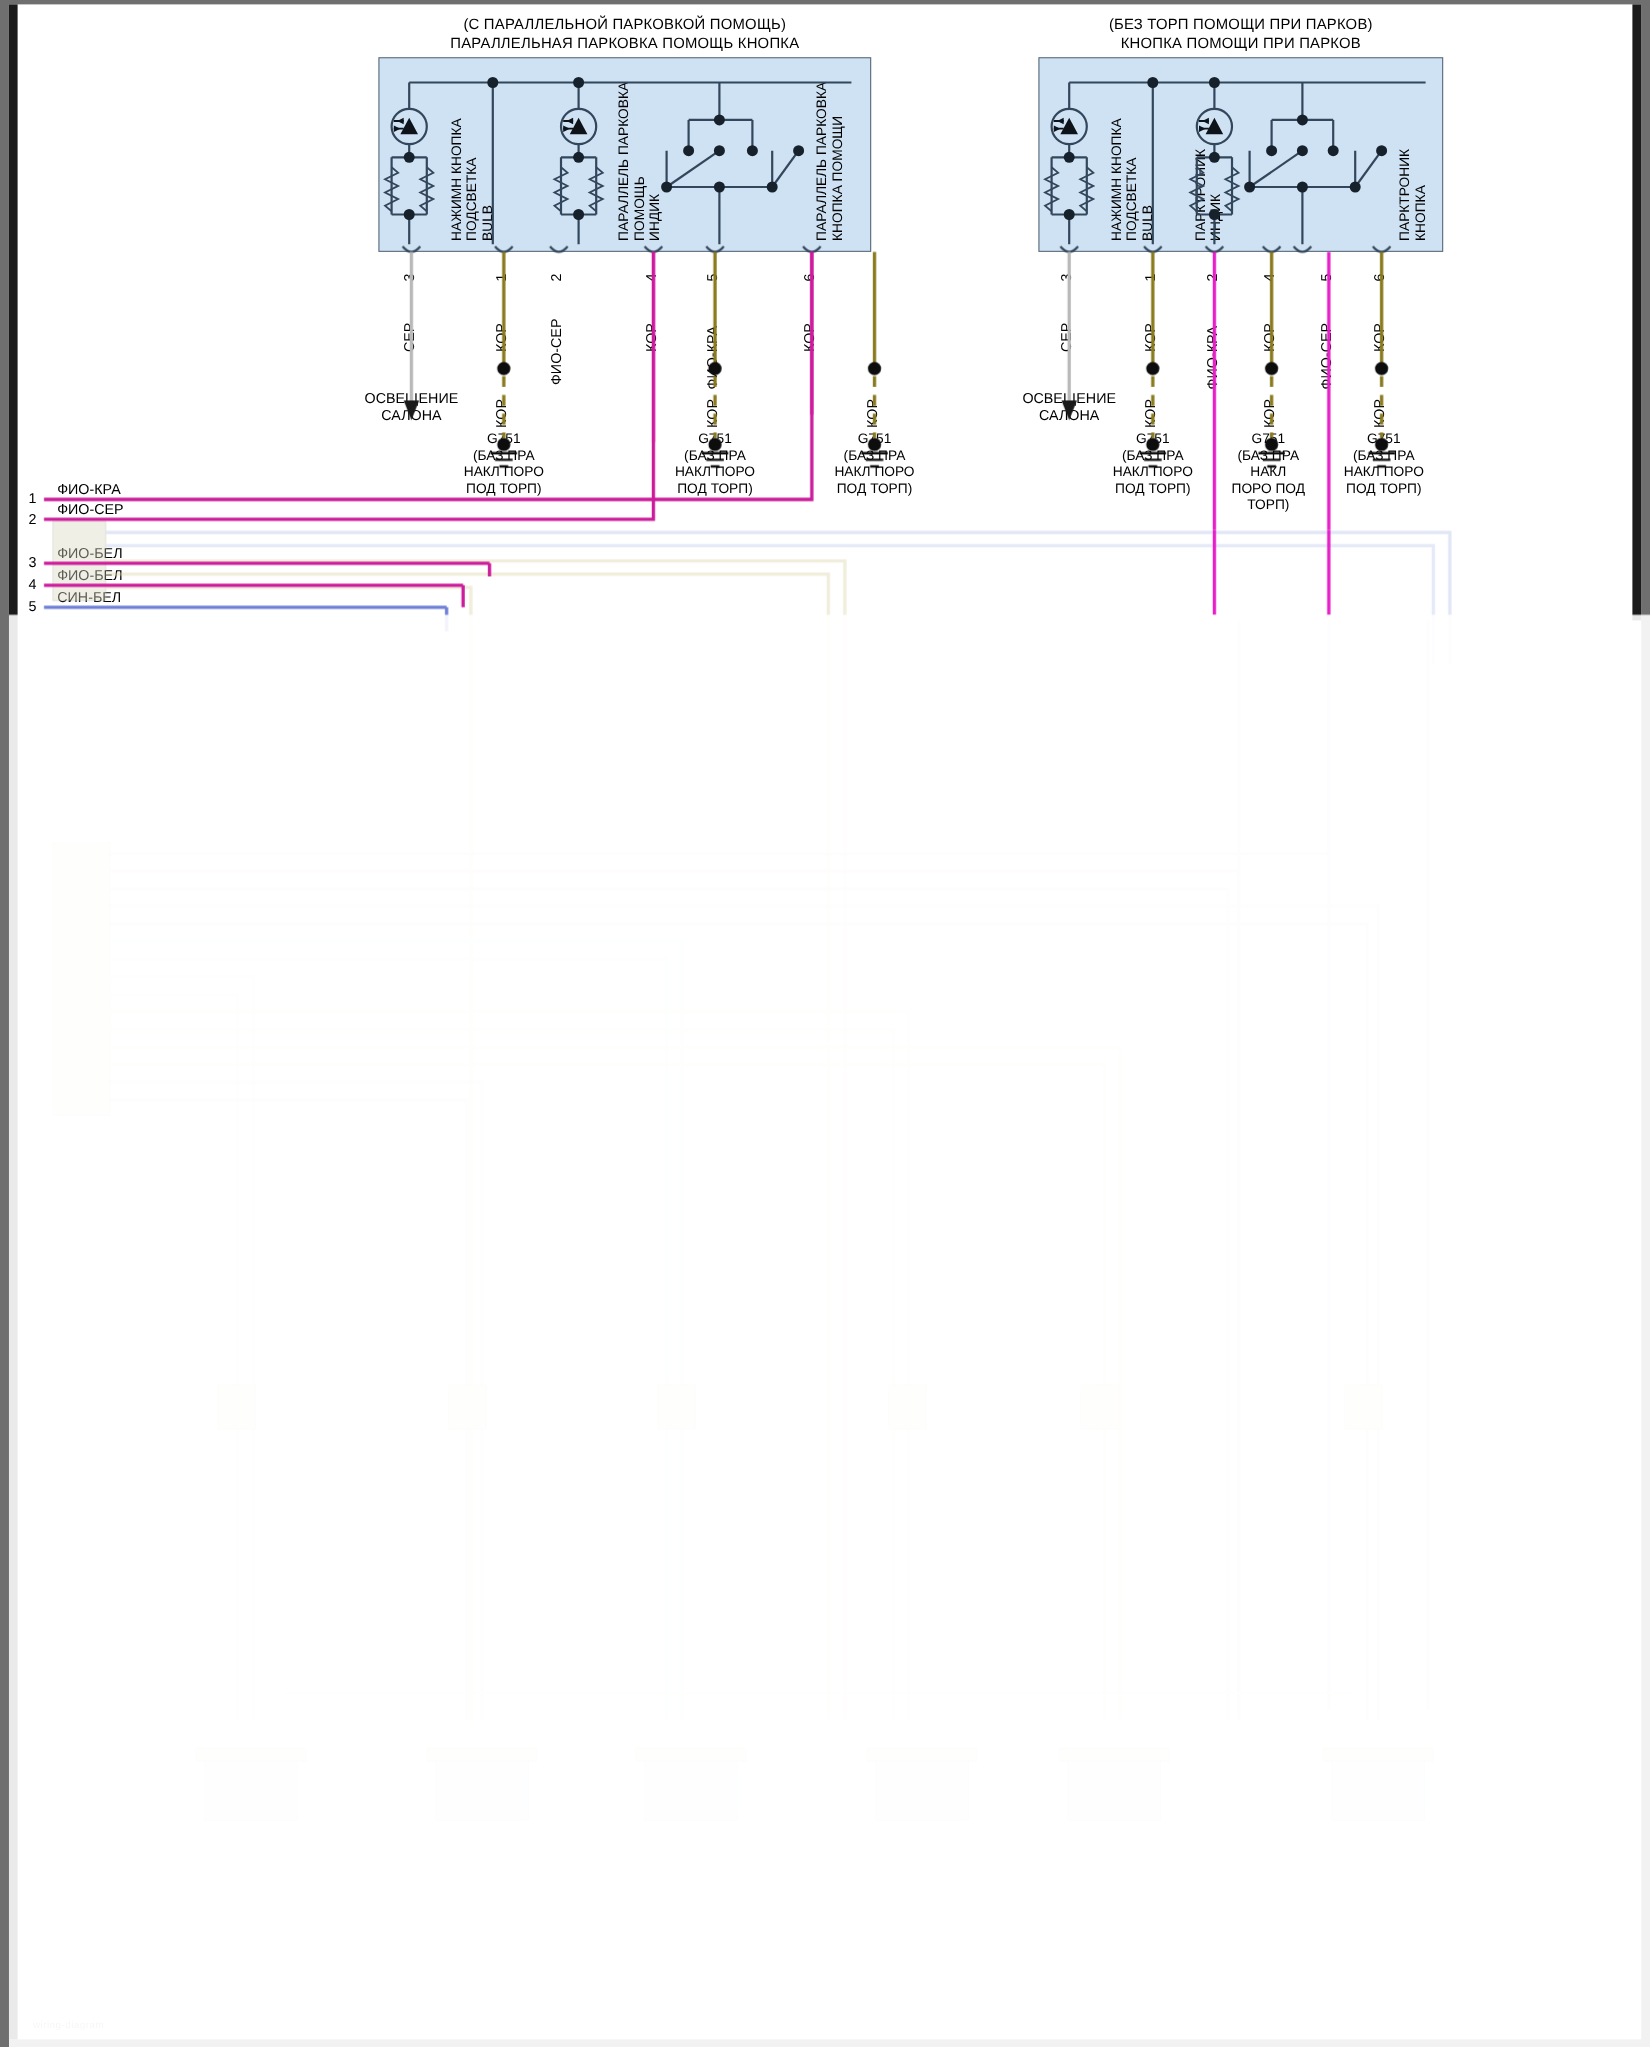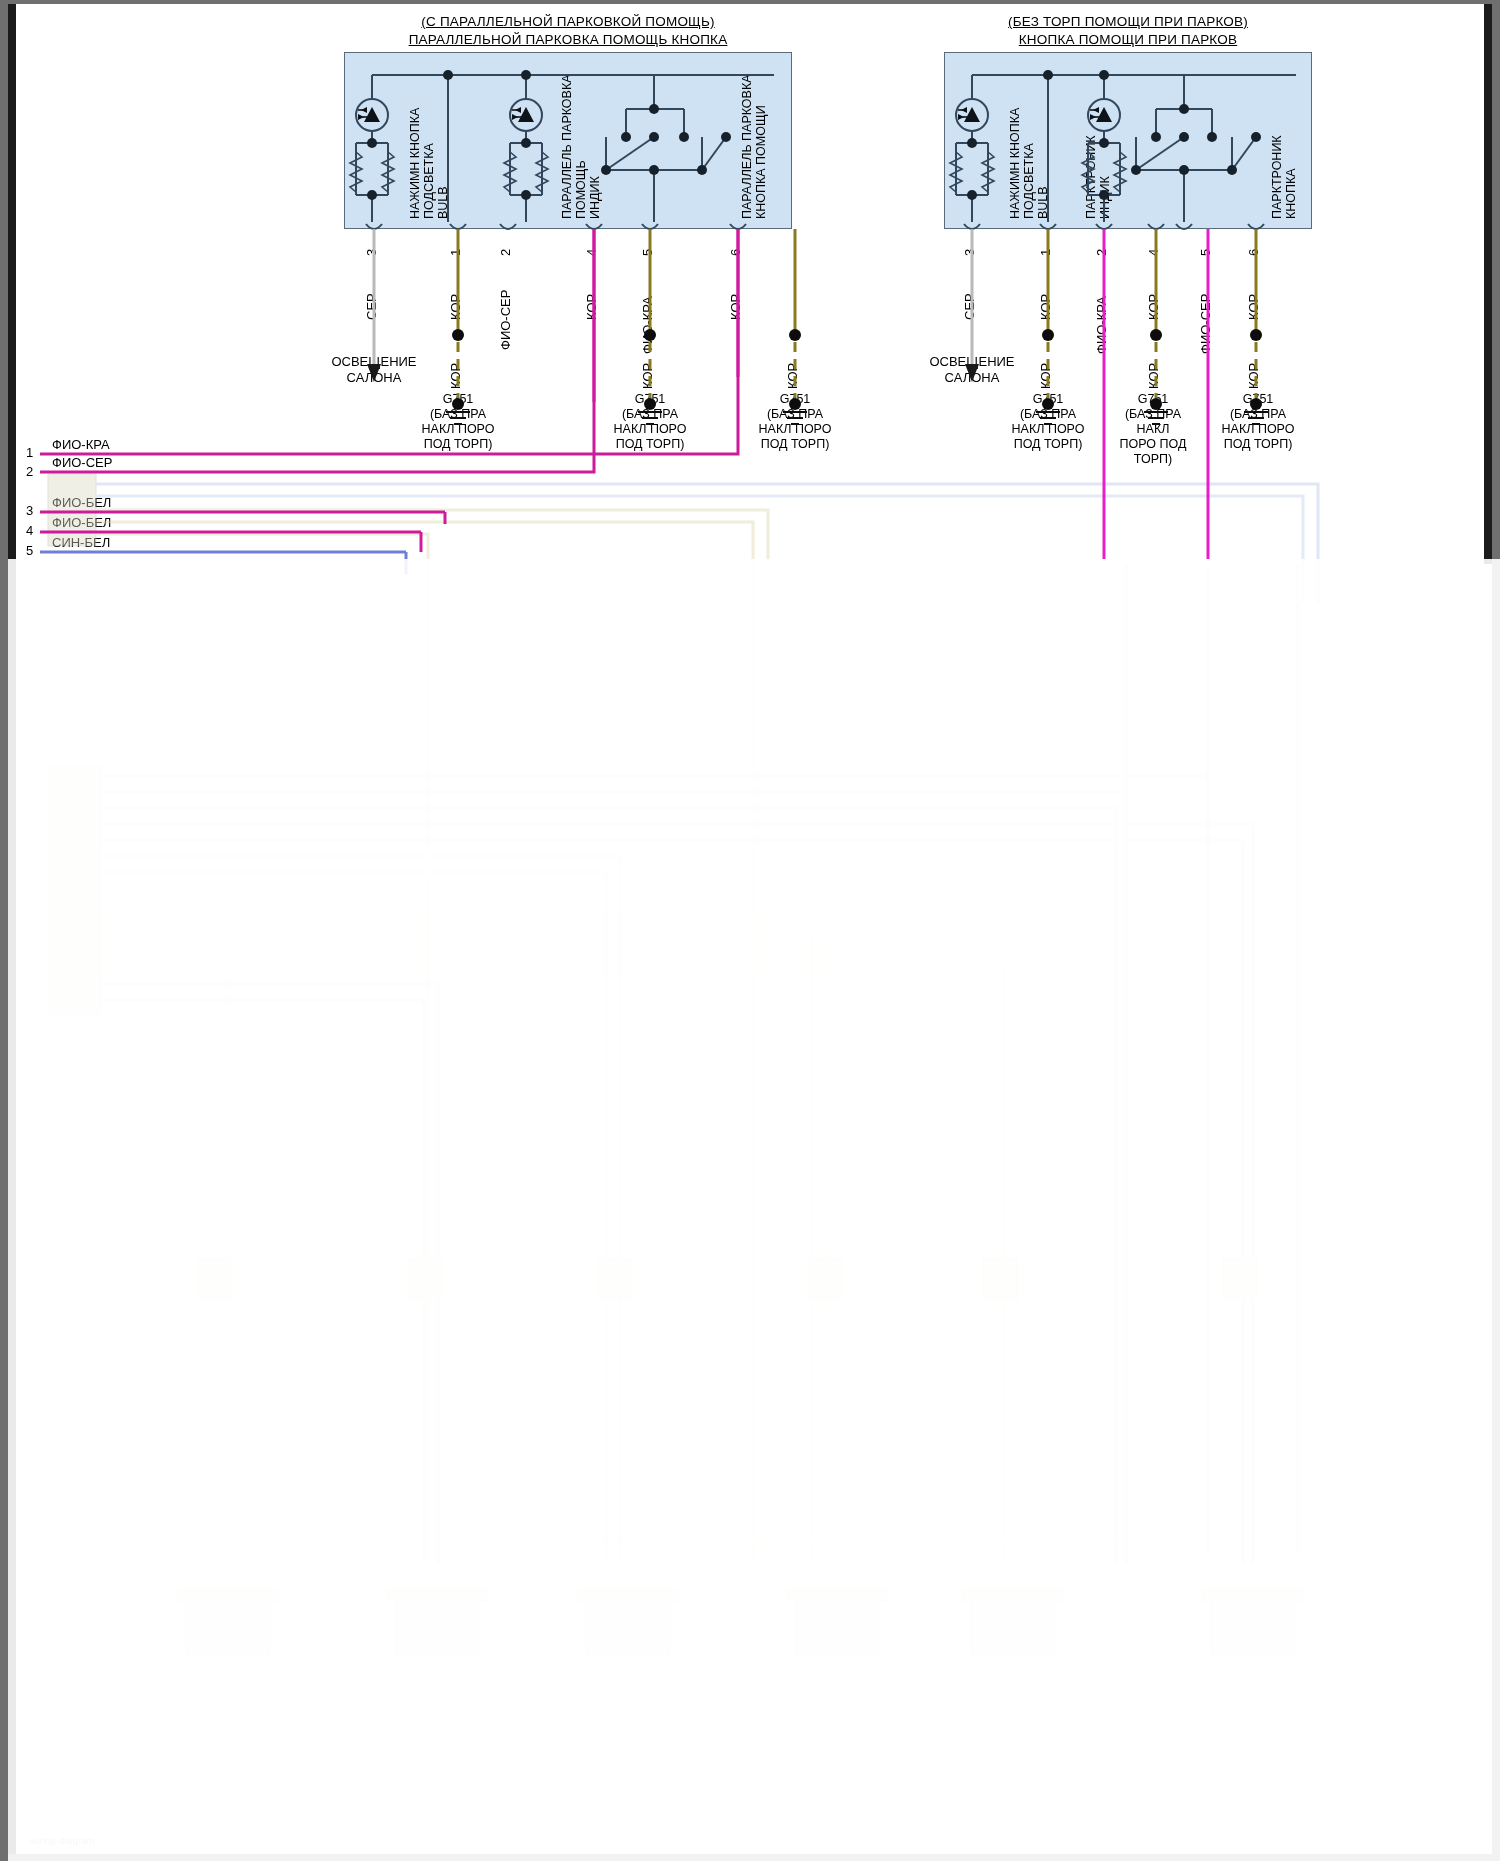--- a/index.html
+++ b/index.html
@@ -5,21 +5,21 @@
   html,body{margin:0;padding:0;background:#6f6f6f;}
   body{font-family:"Liberation Sans",sans-serif;}
   #page{position:relative;width:1500px;height:1861px;background:#6f6f6f;overflow:hidden;}
   #sheet{position:absolute;left:8px;top:4px;width:1484px;height:1850px;background:#ffffff;}
   
   #fade{position:absolute;left:0;top:555px;width:1500px;height:1306px;background:rgba(255,255,255,0.80);pointer-events:none;z-index:60;}
   #fade2{position:absolute;left:0;top:555px;width:1500px;height:1306px;background:rgba(255,255,255,0.55);pointer-events:none;z-index:61;}
 
   .abs{position:absolute;}
   .mod{position:absolute;background:#cfe2f3;border:1px solid #5b6b7a;box-sizing:border-box;}
-  .ttl{position:absolute;font-size:13.5px;color:#000;white-space:nowrap;text-align:center;letter-spacing:.2px;text-decoration:underline;}
+  .ttl{position:absolute;font-size:13.5px;color:#000;white-space:nowrap;text-align:center;letter-spacing:.2px;}
   .vlabel{position:absolute;font-size:12.5px;color:#000;white-space:nowrap;transform-origin:0 0;transform:rotate(-90deg);line-height:14px;}
   .pin{position:absolute;font-size:13px;color:#000;transform-origin:0 0;transform:rotate(-90deg);white-space:nowrap;}
   .gnd-txt{position:absolute;font-size:12.5px;color:#000;text-align:center;line-height:15px;white-space:nowrap;}
   .ill{position:absolute;font-size:13px;color:#000;text-align:center;line-height:16px;white-space:nowrap;}
   .conn-lbl{position:absolute;font-size:13px;color:#000;white-space:nowrap;}
   .conn-num{position:absolute;font-size:13px;color:#000;white-space:nowrap;}
   .wm{position:absolute;left:22px;top:1832px;font-size:9px;color:#9a9a9a;letter-spacing:.4px;}
   svg{display:block;}
 </style>
 </head>
@@ -99,21 +99,21 @@
         </g>
 
         <path d="M250 1535 H1220" stroke="#ddd6c0" stroke-width="2" fill="none"></path>
       </g>
     </svg>
 
     <div id="fade"></div>
     <div id="fade2"></div>
 
     <div class="ttl" style="left:330px;top:10px;width:460px;">(С ПАРАЛЛЕЛЬНОЙ ПАРКОВКОЙ ПОМОЩЬ)</div>
-    <div class="ttl" style="left:320px;top:28px;width:480px;">ПАРАЛЛЕЛЬНОЙ ПАРКОВКА ПОМОЩЬ КНОПКА</div>
+    <div class="ttl" style="left:320px;top:28px;width:480px;">ПАРАЛЛЕЛЬНАЯ ПАРКОВКА ПОМОЩЬ КНОПКА</div>
 
     <div class="mod" style="left:336px;top:48px;width:448px;height:177px;"></div>
 
     <svg class="abs" style="left:336px;top:48px;z-index:12" width="448" height="177">
       <g stroke="#33475c" stroke-width="2" fill="none">
         <path d="M28 23 H430"></path>
         <path d="M28 23 V47"></path>
         <path d="M104 23 V170"></path>
         <path d="M182 23 V47"></path>
         <path d="M310 23 V57"></path>

